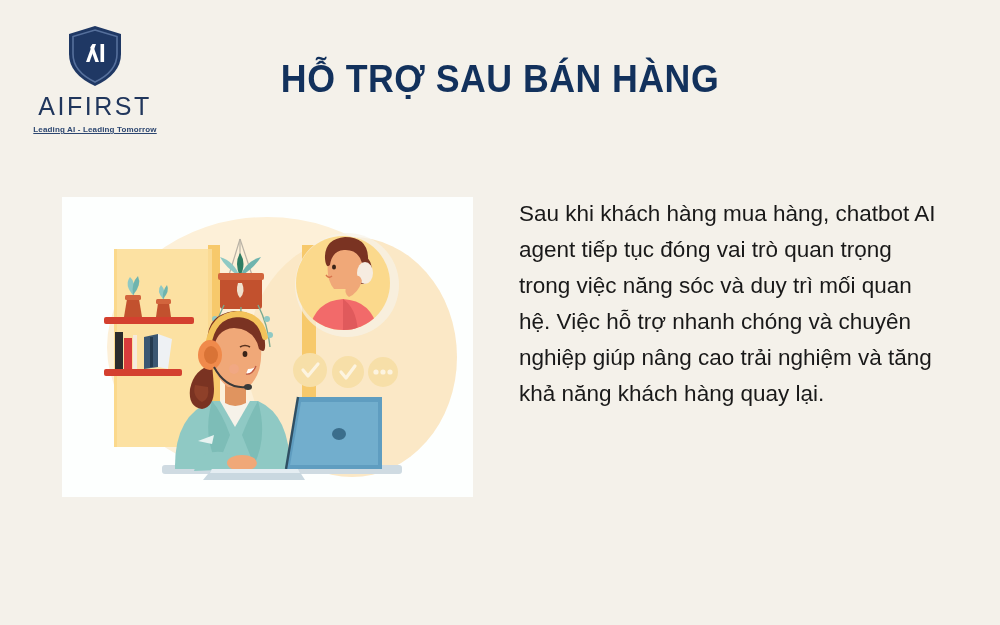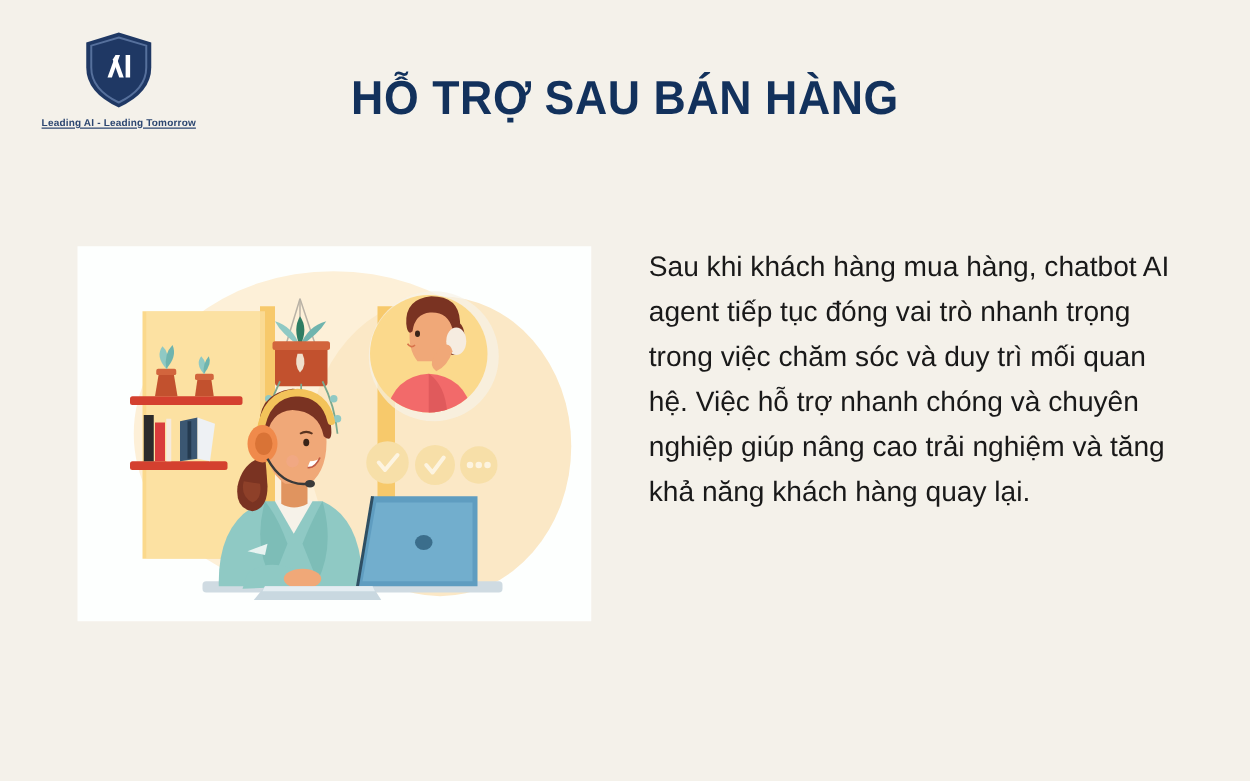--- a/index.html
+++ b/index.html
@@ -85,20 +85,21 @@
   <svg class="logo-shield" viewBox="0 0 58 64">
     <path d="M29 2 L55 10 L55 30 Q55 50 29 62 Q3 50 3 30 L3 10 Z" fill="#1f3864"></path>
     <path d="M29 6 L51 12.5 L51 30 Q51 47.5 29 58 Q7 47.5 7 30 L7 12.5 Z" fill="none" stroke="#56709c" stroke-width="1.6"></path>
     <g fill="#ffffff">
       <polygon points="20,38 26.5,20 30,20 23.5,38"></polygon>
       <polygon points="26.5,20 33,38 29.4,38 24.2,23.6"></polygon>
       <rect x="34.5" y="20" width="3.6" height="18"></rect>
     </g>
   </svg>
 
+  <div class="logo-wordmark">AIFIRST</div>
 
   <div class="logo-tagline">Leading AI - Leading Tomorrow</div>
 </div>
 
 <h1 class="page-title">HỖ TRỢ SAU BÁN HÀNG</h1>
 
 <div class="illus-panel">
   <svg class="illus-svg" viewBox="0 0 411 300">
 
     <ellipse cx="205" cy="150" rx="160" ry="130" fill="#fdf0d8"></ellipse>
@@ -228,13 +229,13 @@
       <path d="M228 268 L239 205 L316 205 L316 268 Z" fill="#72aecd"></path>
       <ellipse cx="277" cy="237" rx="7" ry="6" fill="#3b6e8c"></ellipse>
       <path d="M224 272 L236 200" stroke="#2f4f63" stroke-width="2.4"></path>
       <path d="M150 272 L236 272 L243 283 L141 283 Z" fill="#c9d8e0"></path>
       <path d="M150 272 L236 272 L238 276 L148 276 Z" fill="#e4edf2"></path>
     </g>
 
   </svg>
 </div>
 
-<p class="body-copy">Sau khi khách hàng mua hàng, chatbot AI agent tiếp tục đóng vai trò nhanh trọng trong việc chăm sóc và duy trì mối quan hệ. Việc hỗ trợ nhanh chóng và chuyên nghiệp giúp nâng cao trải nghiệm và tăng khả năng khách hàng quay lại.</p>
+<p class="body-copy">Sau khi khách hàng mua hàng, chatbot AI agent tiếp tục đóng vai trò quan trọng trong việc năng sóc và duy trì mối quan hệ. Việc hỗ trợ nhanh chóng và chuyên nghiệp giúp nâng cao trải nghiệm và tăng khả năng khách hàng quay lại.</p>
 
 </body></html>

